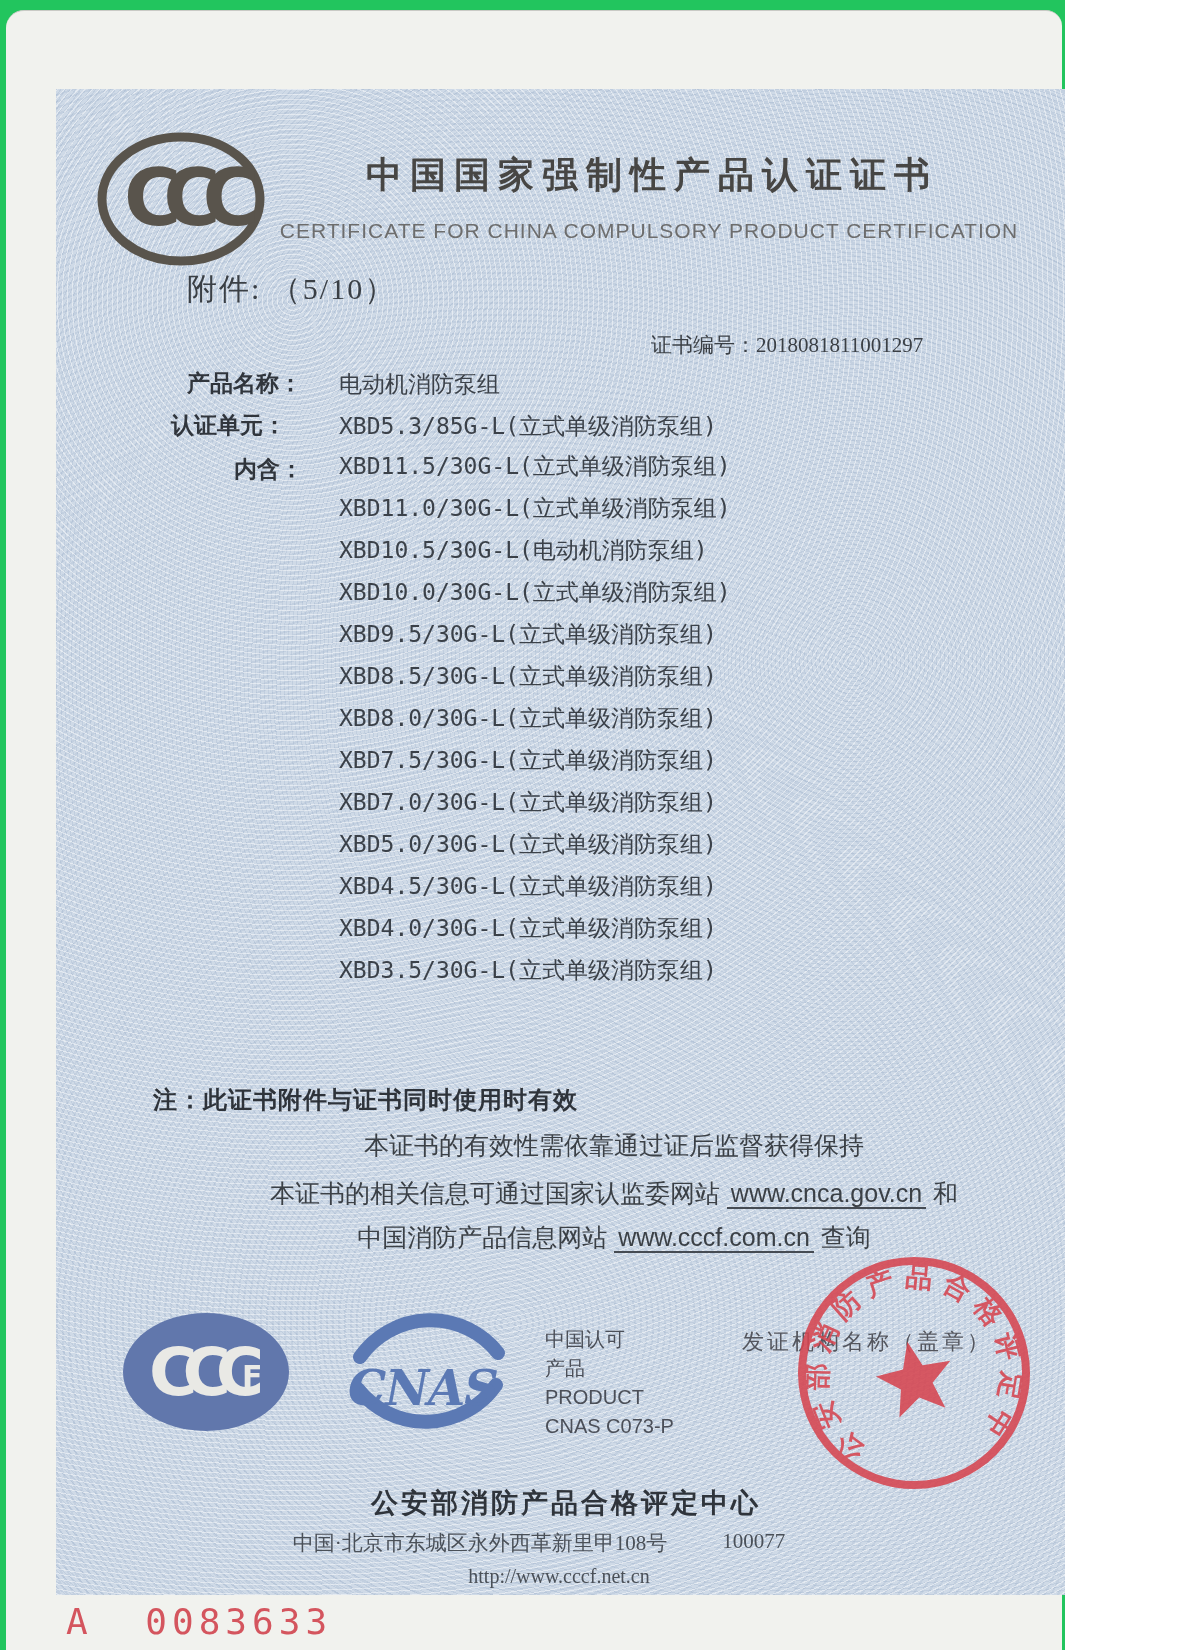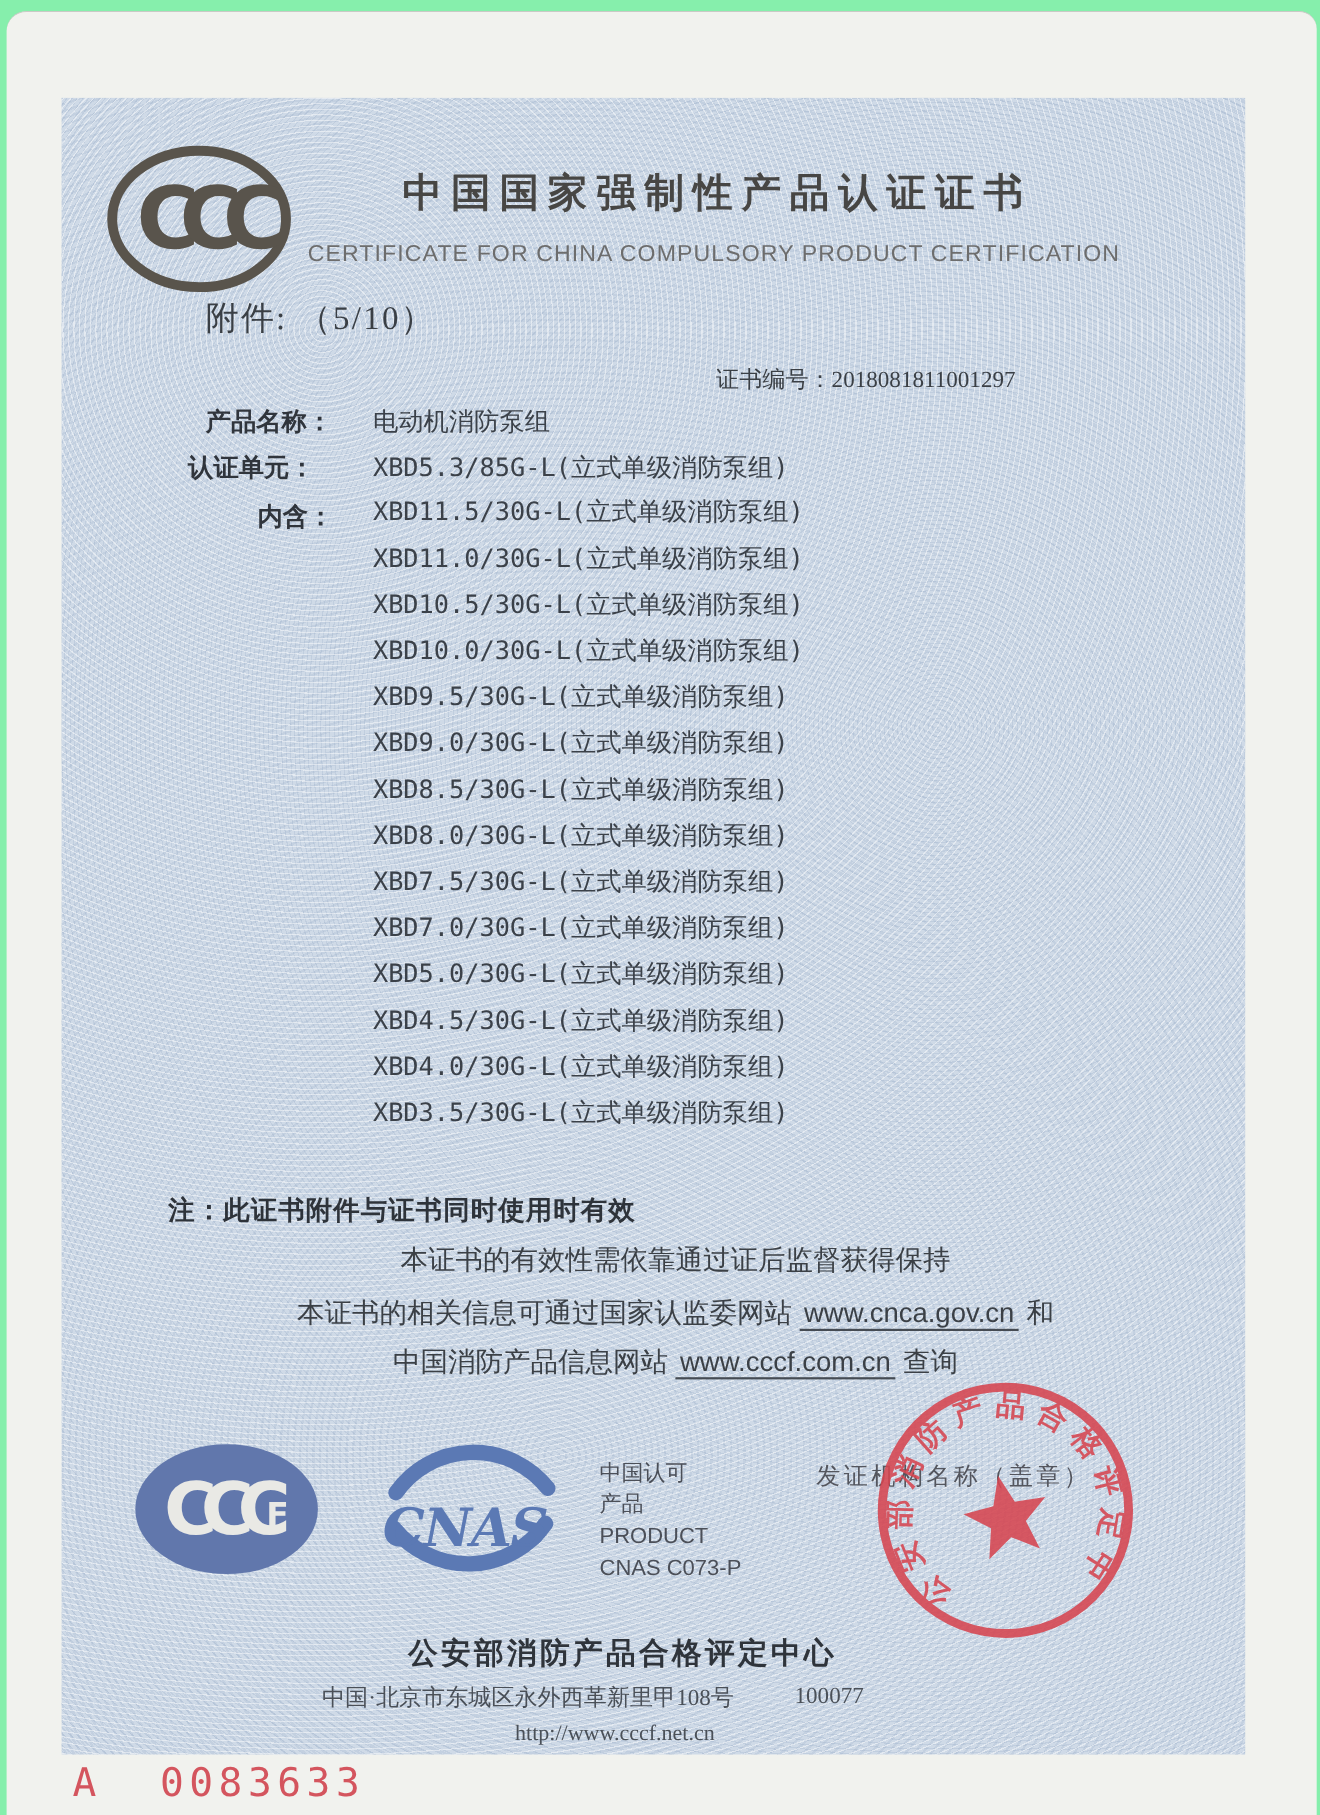--- a/index.html
+++ b/index.html
@@ -1,16 +1,16 @@
 <!DOCTYPE html>
 <html><head>
 <meta charset="utf-8">
 <style>
   html,body{margin:0;padding:0;}
-  .canvas{position:relative;width:1200px;height:1650px;background:#86efac;overflow:hidden;
+  .canvas{position:relative;width:1065px;height:1650px;background:#22c55e;overflow:hidden;
           font-family:"Liberation Serif","DejaVu Serif",serif;color:#343a42;}
   .paper{position:absolute;left:6px;top:10px;right:3px;bottom:0;
          background:#f1f2ee;border-radius:18px 16px 0 0;border-top:1px solid #c9cac5;}
   .blue{position:absolute;left:50px;top:78px;width:1076px;height:1506px;
         background-color:#cfdae7;
         background-image:
           repeating-radial-gradient(circle at 22% 14%, rgba(255,255,255,0.45) 0 1px, rgba(255,255,255,0) 1px 5px),
           repeating-radial-gradient(circle at 74% 38%, rgba(116,142,178,0.16) 0 1px, rgba(116,142,178,0) 1px 4px),
           repeating-radial-gradient(circle at 42% 82%, rgba(116,142,178,0.13) 0 2px, rgba(116,142,178,0) 2px 6px);}
   .abs{position:absolute;}
@@ -65,24 +65,23 @@
       <div class="abs fvalue" style="left:283px;top:281px;">电动机消防泵组</div>
 
       <div class="abs flabel" style="left:115px;top:323px;">认证单元：</div>
       <div class="abs fvalue" style="left:283px;top:323px;">XBD5.3/85G-L(立式单级消防泵组)</div>
 
       <div class="abs flabel" style="left:178px;top:367px;">内含：</div>
 
       <div class="abs items">
         <div>XBD11.5/30G-L(立式单级消防泵组)</div>
         <div>XBD11.0/30G-L(立式单级消防泵组)</div>
-        <div>XBD10.5/30G-L(立式单级消防泵组)</div>
+        <div>XBD10.5/30G-L(电动机消防泵组)</div>
         <div>XBD10.0/30G-L(立式单级消防泵组)</div>
         <div>XBD9.5/30G-L(立式单级消防泵组)</div>
-        <div>XBD9.0/30G-L(立式单级消防泵组)</div>
         <div>XBD8.5/30G-L(立式单级消防泵组)</div>
         <div>XBD8.0/30G-L(立式单级消防泵组)</div>
         <div>XBD7.5/30G-L(立式单级消防泵组)</div>
         <div>XBD7.0/30G-L(立式单级消防泵组)</div>
         <div>XBD5.0/30G-L(立式单级消防泵组)</div>
         <div>XBD4.5/30G-L(立式单级消防泵组)</div>
         <div>XBD4.0/30G-L(立式单级消防泵组)</div>
         <div>XBD3.5/30G-L(立式单级消防泵组)</div>
       </div>
 

